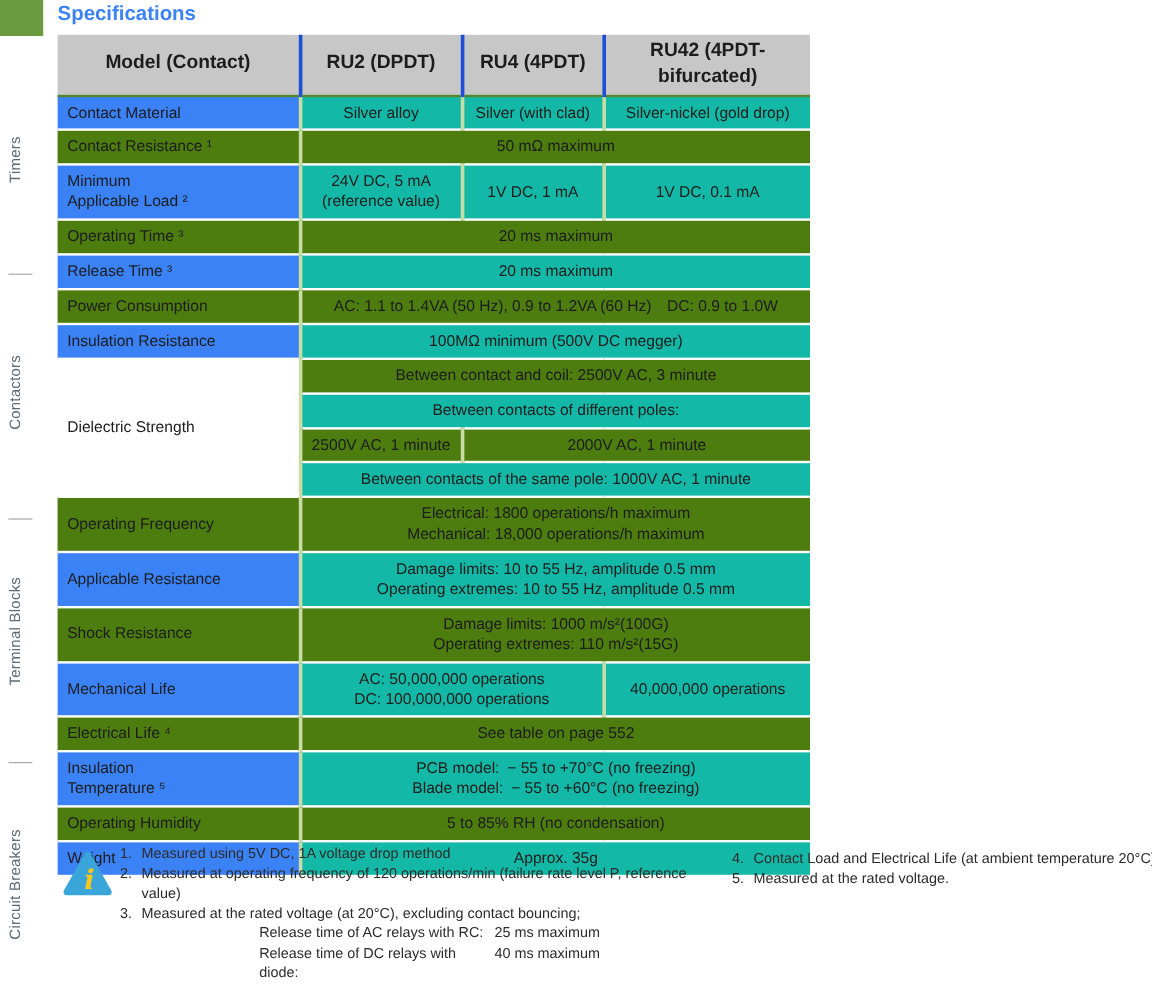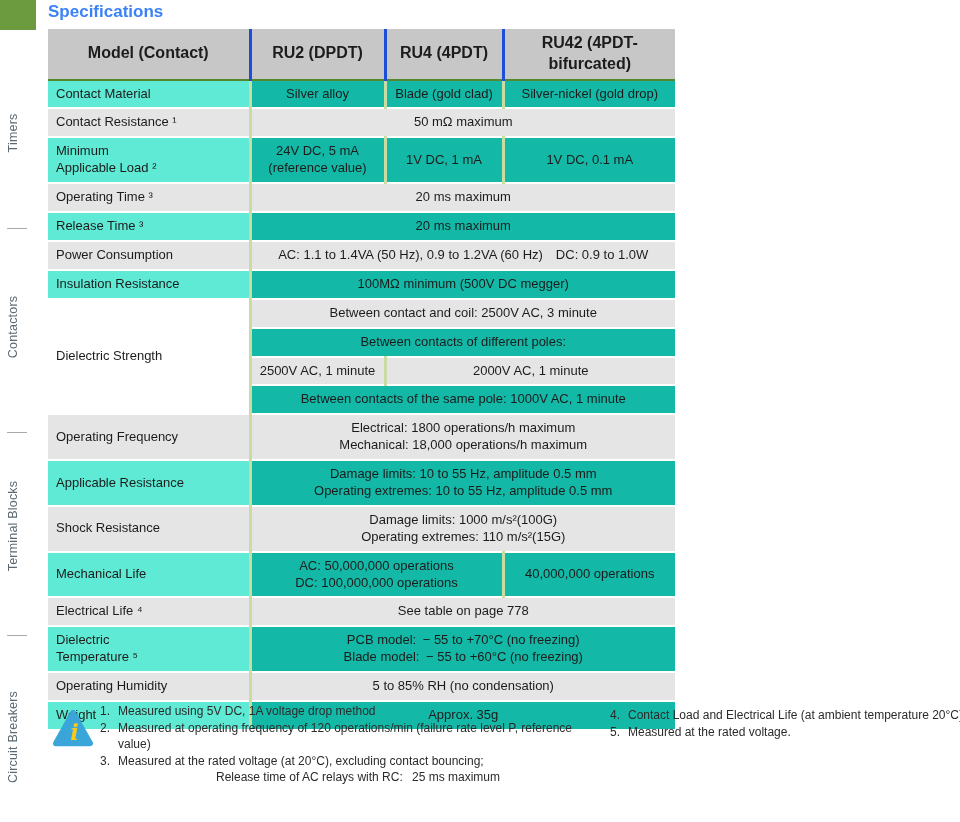--- a/index.html
+++ b/index.html
@@ -21,23 +21,23 @@
 
   
   table.spec { border-collapse:collapse; width:627px; table-layout:fixed; font-size:13px; }
   table.spec th, table.spec td { vertical-align:middle; line-height:1.3; }
   thead th { background:#c7c7c7; font-weight:bold; text-align:center; padding:4px 2px;
     border-bottom:2px solid #55882e; font-size:16px; }
   thead th + th { border-left:3px solid #1d4ed8; }
   tbody td { padding:5px 6px; border-top:2px solid #ffffff; white-space:pre-line; }
   tbody tr.first td { border-top:0; }
   tr.green td { background:#14b8a6; }
-  tr.white td { background:#e5e5e5; }
+  tr.white td { background:#4d7c0f; }
   td.lbl { text-align:left; padding-left:8px; background:inherit; }
-  tr.green td.lbl { background:#5eead4; }
+  tr.green td.lbl { background:#3b82f6; }
   td.lbl-white { background:#ffffff !important;margin-top:26px; }
   td.val { text-align:center; }
   td.sep { border-left:3px solid #c9dca4; }
 
   
   .footnotes { position:absolute; left:48px; top:703px; width:900px; font-size:12px; color:#2b2b2b; }
   .fn-left { position:absolute; left:52px; top:0; width:500px; }
   .fn-right { position:absolute; left:562px; top:4px; width:360px; }
   .fn-item { display:flex; line-height:16.5px; }
   .fn-num { width:18px; flex:0 0 18px; }
@@ -77,21 +77,21 @@
           <th>Model (Contact)</th>
           <th>RU2 (DPDT)</th>
           <th>RU4 (4PDT)</th>
           <th>RU42 (4PDT-bifurcated)</th>
         </tr>
       </thead>
       <tbody>
         <tr class="green first">
           <td class="lbl">Contact Material</td>
           <td class="val sep">Silver alloy</td>
-          <td class="val sep">Blade (gold clad)</td>
+          <td class="val sep">Silver (with clad)</td>
           <td class="val sep">Silver-nickel (gold drop)</td>
         </tr>
         <tr class="white">
           <td class="lbl">Contact Resistance ¹</td>
           <td class="val sep" colspan="3">50 mΩ maximum</td>
         </tr>
         <tr class="green">
           <td class="lbl">Minimum
 Applicable Load ²</td>
           <td class="val sep">24V DC, 5 mA
@@ -145,24 +145,24 @@
 Operating extremes: 110 m/s²(15G)</td>
         </tr>
         <tr class="green">
           <td class="lbl">Mechanical Life</td>
           <td class="val sep" colspan="2">AC: 50,000,000 operations
 DC: 100,000,000 operations</td>
           <td class="val sep">40,000,000 operations</td>
         </tr>
         <tr class="white">
           <td class="lbl">Electrical Life ⁴</td>
-          <td class="val sep" colspan="3">See table on page 778</td>
-        </tr>
-        <tr class="green">
-          <td class="lbl">Dielectric
+          <td class="val sep" colspan="3">See table on page 552</td>
+        </tr>
+        <tr class="green">
+          <td class="lbl">Insulation
 Temperature ⁵</td>
           <td class="val sep" colspan="3">PCB model: − 55 to +70°C (no freezing)
 Blade model: − 55 to +60°C (no freezing)</td>
         </tr>
         <tr class="white">
           <td class="lbl">Operating Humidity</td>
           <td class="val sep" colspan="3">5 to 85% RH (no condensation)</td>
         </tr>
         <tr class="green">
           <td class="lbl">Weight</td>
@@ -187,20 +187,24 @@
         <span class="fn-text">Measured at operating frequency of 120 operations/min (failure rate level P, reference value)</span>
       </div>
       <div class="fn-item">
         <span class="fn-num">3.</span>
         <span class="fn-text">Measured at the rated voltage (at 20°C), excluding contact bouncing;</span>
       </div>
       <div class="fn-sub">
         <span class="fn-sub-name">Release time of AC relays with RC:</span>
         <span>25 ms maximum</span>
       </div>
+      <div class="fn-sub">
+        <span class="fn-sub-name">Release time of DC relays with diode:</span>
+        <span>40 ms maximum</span>
+      </div>
     </div>
     <div class="fn-right">
       <div class="fn-item">
         <span class="fn-num">4.</span>
         <span class="fn-text">Contact Load and Electrical Life (at ambient temperature 20°C)</span>
       </div>
       <div class="fn-item">
         <span class="fn-num">5.</span>
         <span class="fn-text">Measured at the rated voltage.</span>
       </div>

